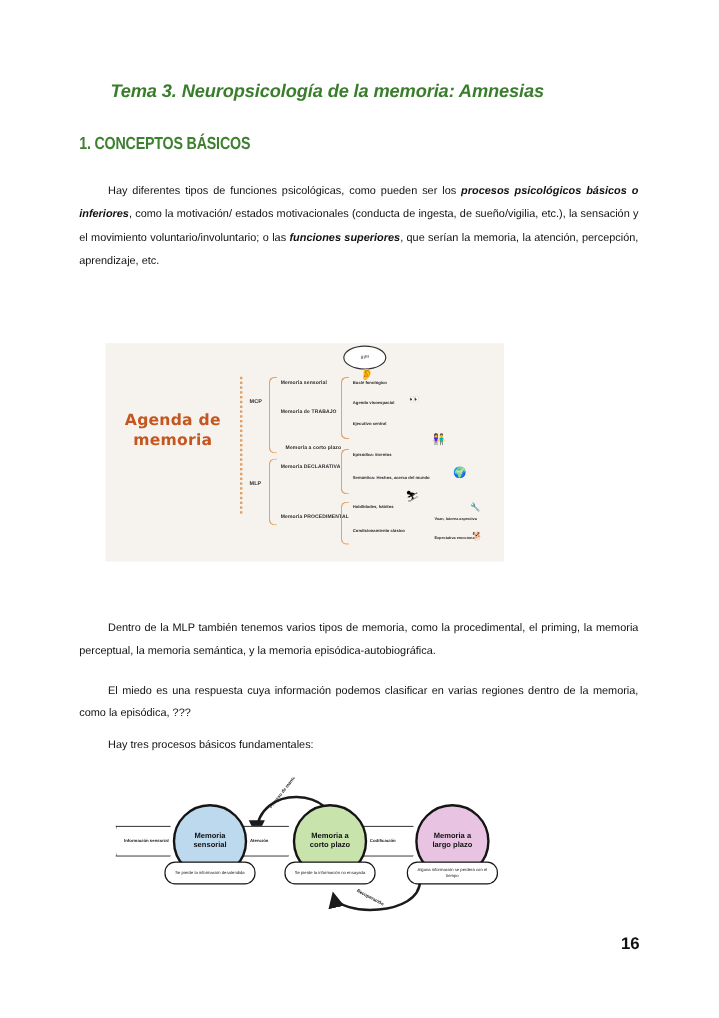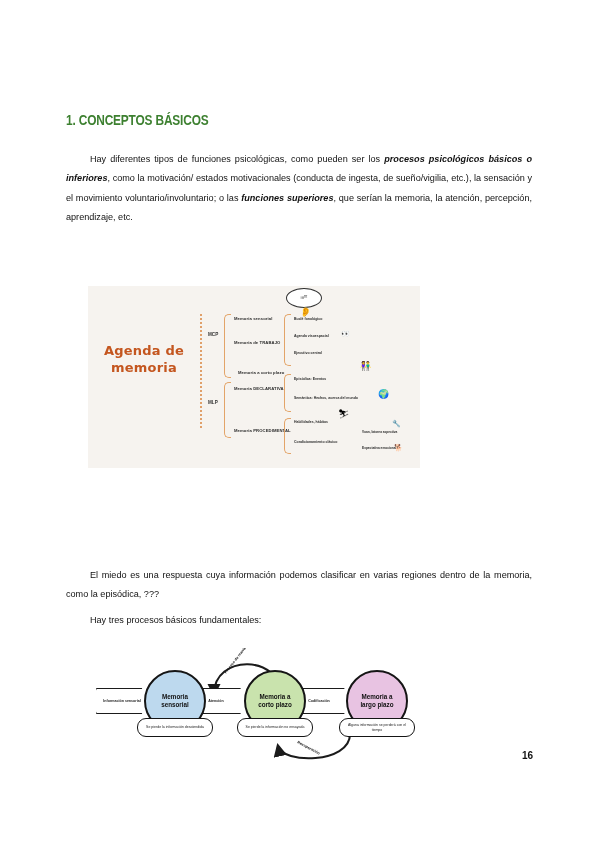--- a/index.html
+++ b/index.html
@@ -104,29 +104,30 @@
     padding:0 3px;box-sizing:border-box;
   }
   .fig2 .arclbl{
     position:absolute;font-size:3.8px;font-weight:bold;color:#1b1b1b;
     white-space:nowrap;
   }
   .fig2 svg{position:absolute;left:0;top:0;overflow:visible;}
 
   
   .pageno{
-    position:absolute;right:66px;top:750px;
-    font-size:10px;font-weight:bold;color:#111;
+    position:absolute;right:66px;top:778px;
+    font-size:14px;font-weight:bold;color:#111;
   }
 </style>
 </head>
 <body>
 
 <div class="page">
 
+  <div class="doc-title">Tema 3. Neuropsicología de la memoria: Amnesias</div>
 
   <div class="section-heading">1. CONCEPTOS BÁSICOS</div>
 
   <div class="para" style="top:150px;">
     <span class="ind"></span><span>Hay diferentes tipos de funciones psicológicas, como pueden ser los </span><b>procesos psicológicos básicos o inferiores</b><span>, como la motivación/ estados motivacionales (conducta de ingesta, de sueño/vigilia, etc.), la sensación y el movimiento voluntario/involuntario; o las </span><b>funciones superiores</b><span>, que serían la memoria, la atención, percepción, aprendizaje, etc.</span>
   </div>
 
 
   <div class="fig1">
 
@@ -167,20 +168,23 @@
     <div class="bubble" style="left:198px;top:2px;width:30px;height:16px;">¡¡¡!!!</div>
     <span class="sticker" style="left:212px;top:22px;">👂</span>
     <span class="sticker sm" style="left:253px;top:44px;">👀</span>
     <span class="sticker" style="left:272px;top:76px;">👫</span>
     <span class="sticker" style="left:290px;top:104px;">🌍</span>
     <span class="sticker" style="left:250px;top:124px;">⛷</span>
     <span class="sticker sm" style="left:304px;top:134px;">🔧</span>
     <span class="sticker sm" style="left:306px;top:158px;">🐕</span>
   </div>
 
+  <div class="para" style="top:514px;">
+    <span class="ind"></span><span>Dentro de la MLP también tenemos varios tipos de memoria, como la procedimental, el priming, la memoria perceptual, la memoria semántica, y la memoria episódica-autobiográfica.</span>
+  </div>
 
   <div class="para" style="top:566px;">
     <span class="ind"></span><span>El miedo es una respuesta cuya información podemos clasificar en varias regiones dentro de la memoria, como la episódica, ???</span>
   </div>
 
   <div class="para" style="top:611px;">
     <span class="ind"></span><span>Hay tres procesos básicos fundamentales:</span>
   </div>
 
   <div class="fig2">

